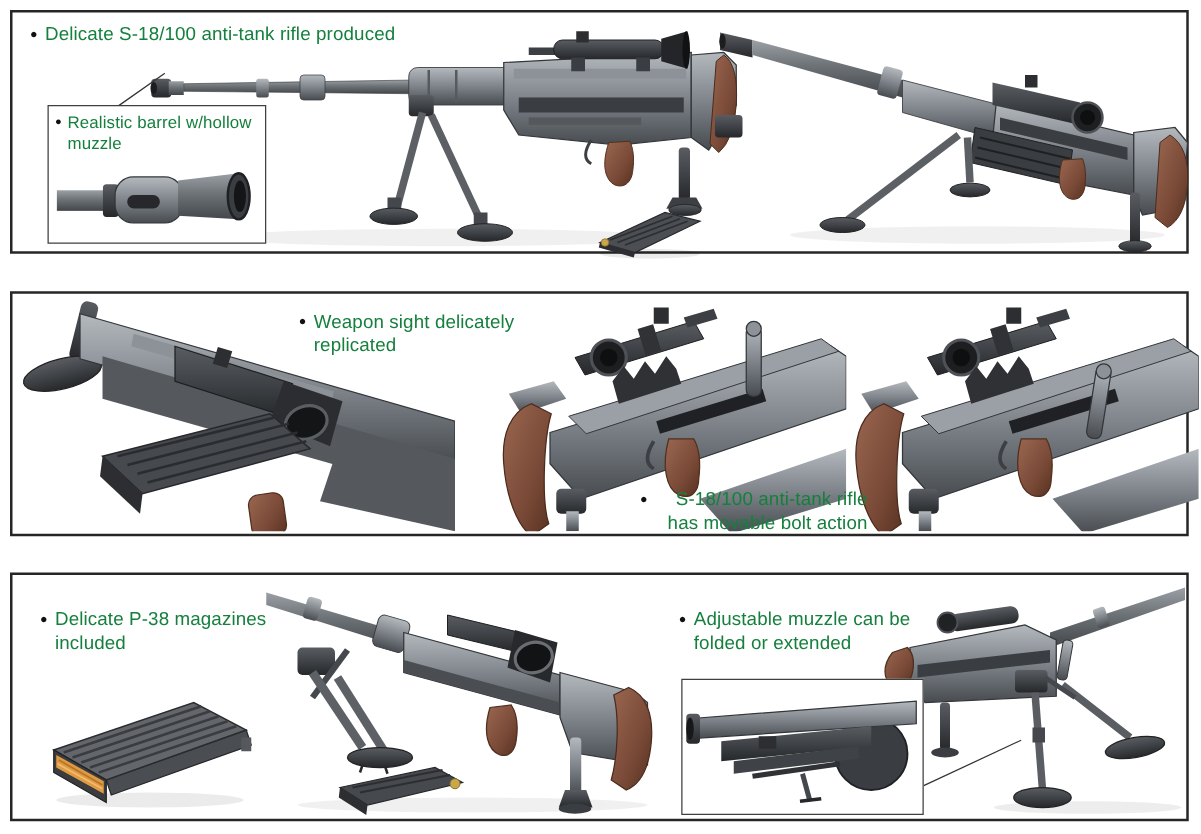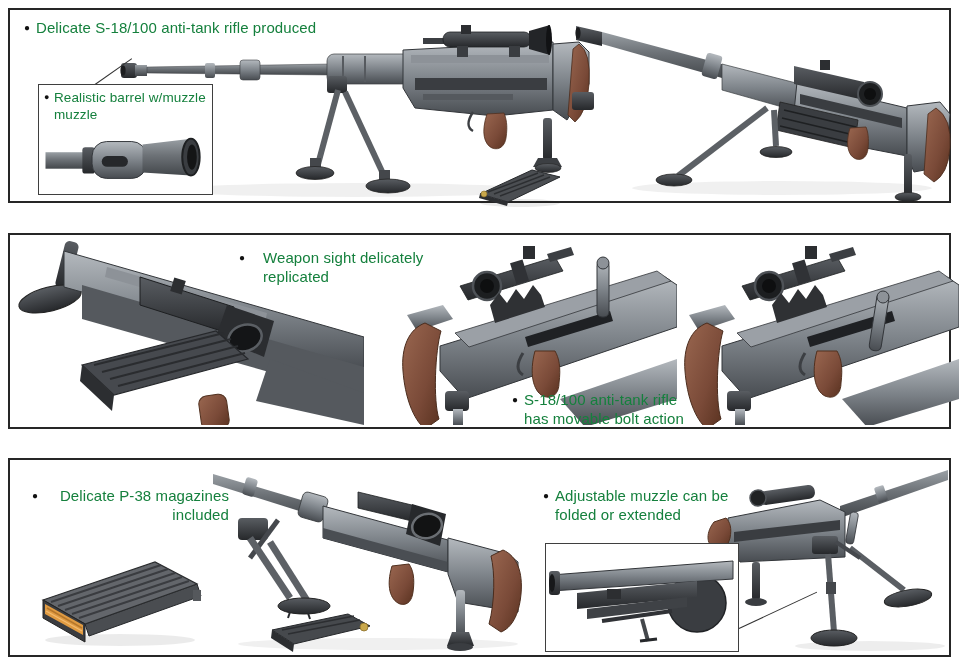--- a/index.html
+++ b/index.html
@@ -52,21 +52,21 @@
     <div class="callout" style="left:14px;top:8px;">
       <span class="bullet">●</span>
       <span class="ct">Delicate S-18/100 anti-tank rifle produced</span>
     </div>
 
     <div class="leader" style="left:85px;top:74px;width:45px;transform:rotate(-35deg);"></div>
 
     <div class="callout-box" style="left:28px;top:74px;width:175px;height:111px;">
       <div class="callout" style="left:5px;top:4px;position:relative;">
         <span class="bullet">●</span>
-        <span class="ct" style="width:152px;">Realistic barrel w/muzzle muzzle</span>
+        <span class="ct" style="width:152px;">Realistic barrel w/hollow muzzle</span>
       </div>
       <svg class="photo" style="left:4px;top:42px;" width="165" height="64" viewBox="0 0 165 66">
         <g>
           <rect x="0" y="26" width="42" height="17" fill="url(#gBarrel)"></rect>
           <rect x="38" y="21" width="13" height="27" rx="3" fill="url(#gDark)"></rect>
           <rect x="48" y="15" width="56" height="38" rx="15" fill="url(#gMetal)" stroke="#33363a" stroke-width="1"></rect>
           <rect x="58" y="30" width="27" height="11" rx="5.5" fill="#26282b"></rect>
           <polygon points="100,18 150,12 150,50 100,47" fill="url(#gBarrel)"></polygon>
           <ellipse cx="150" cy="31" rx="9" ry="19" fill="#3a3d41" stroke="#1e2022" stroke-width="2"></ellipse>
           <ellipse cx="151" cy="31" rx="5" ry="13" fill="#141516"></ellipse>
@@ -209,21 +209,21 @@
         <polygon points="70,128 102,158 100,174 68,144" fill="#2c2e31"></polygon>
       </g>
       <g>
         <rect x="188" y="158" width="28" height="34" rx="8" transform="rotate(-8 202 175)" fill="url(#gWood)" stroke="#50301f" stroke-width="1"></rect>
       </g>
       <polygon points="258,122 352,156 352,188 244,164" fill="#55595e"></polygon>
     </svg>
 
     <div class="callout" style="left:229px;top:13px;">
       <span class="bullet">●</span>
-      <span class="ct" style="width:180px;margin-left:12px;">Weapon sight delicately replicated</span>
+      <span class="ct" style="width:180px;">Weapon sight delicately replicated</span>
     </div>
 
     <svg class="photo" style="left:385px;top:6px;" width="282" height="184" viewBox="0 0 282 184">
       <g>
         <polygon points="12,74 48,64 58,78 22,90" fill="url(#gMetal)"></polygon>
         <path d="M30,82 c-16,6 -24,24 -22,48 c2,26 10,48 22,58 l14,-10 c-6,-18 -4,-68 2,-88 z" fill="url(#gWood)" stroke="#4a2c1d" stroke-width="1"></path>
       </g>
       <g>
         <polygon points="45,105 270,36 282,44 282,86 70,158 45,130" fill="url(#gMetal)" stroke="#33363a" stroke-width="1"></polygon>
         <polygon points="60,92 262,30 276,40 74,106" fill="#9ba0a6" stroke="#33363a" stroke-width="0.8"></polygon>
@@ -282,29 +282,29 @@
         <path d="M128,112 q-10,16 0,22" stroke="#3c3f43" stroke-width="3" fill="none"></path>
       </g>
       <g>
         <rect x="50" y="150" width="24" height="20" rx="4" fill="url(#gDark)"></rect>
         <rect x="58" y="168" width="10" height="16" fill="url(#gMetal)"></rect>
       </g>
     </svg>
 
     <div class="callout" style="left:502px;top:155px;">
       <span class="bullet">●</span>
-      <span class="ct" style="width:170px;">S-18/100 anti-tank rifle has movable bolt action</span>
+      <span class="ct" style="width:170px;text-align:right;">S-18/100 anti-tank rifle has movable bolt action</span>
     </div>
   </div>
 
   <div class="panel" id="panel-bottom">
 
     <div class="callout" style="left:22px;top:26px;">
       <span class="bullet">●</span>
-      <span class="ct" style="width:185px;text-align:right;">Delicate P-38 magazines included</span>
+      <span class="ct" style="width:185px;">Delicate P-38 magazines included</span>
     </div>
 
     <svg class="photo" style="left:25px;top:88px;" width="170" height="100" viewBox="0 0 170 100">
       <ellipse cx="85" cy="92" rx="75" ry="6" fill="#000" opacity="0.08"></ellipse>
       <polygon points="50,76 162,36 166,48 54,88" fill="#4a4d51" stroke="#26282b" stroke-width="1"></polygon>
       <polygon points="8,52 120,14 162,36 50,76" fill="#63666b" stroke="#2a2c2e" stroke-width="1.2"></polygon>
       <line x1="16" y1="54" x2="126" y2="17" stroke="#3a3c40" stroke-width="2"></line>
       <line x1="23" y1="58" x2="133" y2="21" stroke="#3a3c40" stroke-width="2"></line>
       <line x1="30" y1="62" x2="140" y2="25" stroke="#3a3c40" stroke-width="2"></line>
       <line x1="37" y1="66" x2="147" y2="29" stroke="#3a3c40" stroke-width="2"></line>

